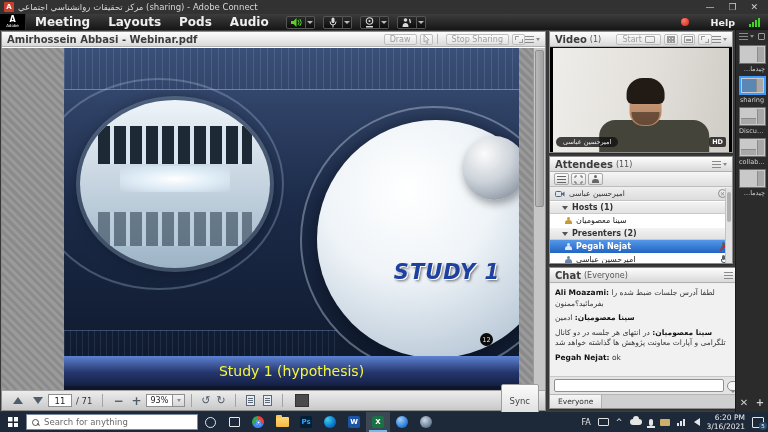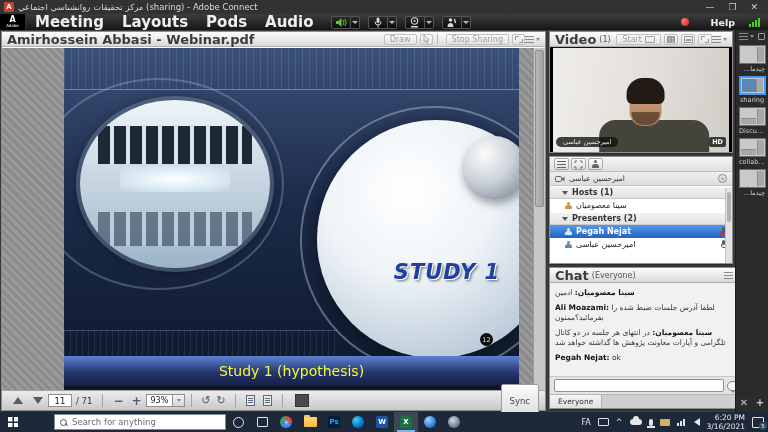--- a/index.html
+++ b/index.html
@@ -11,34 +11,34 @@
   .titlebar { position:absolute; left:0; top:0; width:768px; height:14px; background:#323232; display:flex; align-items:center; padding:0 4px; }
   .app-ico { width:10px; height:10px; background:#c7402d; color:#fff; font-size:7px; font-weight:bold; display:flex; align-items:center; justify-content:center; border-radius:1px; margin-right:4px; }
   .win-title { color:#d8d8d8; font-size:8.5px; white-space:nowrap; }
   .win-ctrls { margin-left:auto; display:flex; gap:14px; color:#cfcfcf; font-size:9px; padding-right:6px; }
   .win-ctrls span { cursor:default; line-height:14px; }
 
   
   .menubar { position:absolute; left:0; top:14px; width:768px; height:16px; background:linear-gradient(#3d3d3d,#161616); display:flex; align-items:center; }
   .brand { width:26px; height:16px; background:#000; color:#fff; display:flex; flex-direction:column; align-items:center; justify-content:center; font-size:4px; border-right:1px solid #2c2c2c; }
   .brand .a-mark { font-size:8px; font-weight:bold; line-height:7px; }
-  .menu-item { color:#efefef; font-size:15px; font-weight:bold; padding:0 9px; line-height:16px; }
+  .menu-item { color:#efefef; font-size:12px; font-weight:bold; padding:0 9px; line-height:16px; }
   .mb-iconbtn { display:flex; align-items:center; margin-left:8px; }
   .mb-iconbtn .ibox { width:20px; height:13px; border:1px solid #555; border-radius:2px 0 0 2px; background:linear-gradient(#2a2a2a,#0c0c0c); display:flex; align-items:center; justify-content:center; }
   .mb-iconbtn .dd { width:9px; height:13px; border:1px solid #555; border-left:none; border-radius:0 2px 2px 0; background:linear-gradient(#2a2a2a,#0c0c0c); display:flex; align-items:center; justify-content:center; }
   .tri-dn { width:0; height:0; border-left:3px solid transparent; border-right:3px solid transparent; border-top:3px solid #bbb; }
   .rec-dot { width:8px; height:8px; border-radius:50%; background:radial-gradient(circle at 35% 30%, #ff7a6a, #d22314); margin-left:auto; }
   .help { color:#efefef; font-size:9.5px; font-weight:bold; margin:0 14px 0 22px; }
   .sig { display:flex; align-items:flex-end; gap:1px; margin-right:8px; }
   .sig i { display:block; width:2px; background:#45d12a; }
 
   
   .pod { position:absolute; background:#fff; border:1px solid #8d8d8d; box-shadow:0 1px 2px rgba(0,0,0,.4); }
   .pod-h { height:15px; background:linear-gradient(#fdfdfd,#d9d9d9); border-bottom:1px solid #b0b0b0; display:flex; align-items:center; padding:0 5px; }
-  .pod-title { font-size:13px; font-weight:bold; color:#3c3c3c; white-space:nowrap; }
+  .pod-title { font-size:10px; font-weight:bold; color:#3c3c3c; white-space:nowrap; }
   .pod-count { font-size:8px; color:#555; margin-left:3px; }
   .hbtn { display:inline-flex; align-items:center; gap:3px; height:11px; padding:0 5px; margin-left:4px; font-size:8px; color:#9f9f9f; background:linear-gradient(#fcfcfc,#e2e2e2); border:1px solid #bfbfbf; border-radius:2px; }
   .hsep { width:1px; height:10px; background:#b5b5b5; margin:0 4px; }
   .hicon { width:13px; height:11px; margin-left:3px; display:inline-flex; align-items:center; justify-content:center; border:1px solid #bfbfbf; border-radius:2px; background:linear-gradient(#fcfcfc,#e2e2e2); }
   .podmenu { margin-left:auto; display:flex; align-items:center; gap:2px; color:#8a8a8a; }
   .ham { width:9px; height:7px; background:repeating-linear-gradient(#8a8a8a 0 1px, transparent 1px 3px); }
   .tri-dn-s { width:0; height:0; border-left:2.5px solid transparent; border-right:2.5px solid transparent; border-top:3px solid #8a8a8a; }
 
   
   .share-pod { left:1px; top:31px; width:545px; height:380px; }
@@ -150,21 +150,21 @@
   .lstrip-foot { position:absolute; bottom:4px; left:0; right:0; display:flex; justify-content:space-around; color:#cfcfcf; font-size:10px; font-weight:bold; }
 
   
   .taskbar { position:absolute; left:0; top:412px; width:768px; height:20px; background:#1d2939; display:flex; align-items:center; }
   .start { width:26px; height:20px; display:flex; align-items:center; justify-content:center; }
   .win-logo { width:10px; height:10px; background:
       linear-gradient(#fff,#fff) 0 0/4.5px 4.5px no-repeat,
       linear-gradient(#fff,#fff) 5.5px 0/4.5px 4.5px no-repeat,
       linear-gradient(#fff,#fff) 0 5.5px/4.5px 4.5px no-repeat,
       linear-gradient(#fff,#fff) 5.5px 5.5px/4.5px 4.5px no-repeat; }
-  .search-box { width:172px; height:16px; background:#fff; border:1px solid #7a8aa0; display:flex; align-items:center; padding:0 5px; gap:5px;margin-left:28px; }
+  .search-box { width:172px; height:16px; background:#fff; border:1px solid #7a8aa0; display:flex; align-items:center; padding:0 5px; gap:5px; }
   .mag { width:7px; height:7px; position:relative; }
   .mag:before { content:""; position:absolute; left:0; top:0; width:5px; height:5px; border:1px solid #555; border-radius:50%; }
   .mag:after { content:""; position:absolute; left:5px; top:5px; width:3px; height:1px; background:#555; transform:rotate(45deg); }
   .search-txt { font-size:8.5px; color:#6b6b6b; }
   .tb-ico { width:24px; height:20px; display:flex; align-items:center; justify-content:center; position:relative; }
   .tb-ico.active { background:rgba(255,255,255,.14); }
   .tb-ico.active:after { content:""; position:absolute; left:3px; right:3px; bottom:0; height:2px; background:#76b9ed; }
   .cortana { width:11px; height:11px; border:1.5px solid #e8e8e8; border-radius:50%; }
   .taskview { width:11px; height:10px; border:1px solid #e8e8e8; border-radius:1px; }
   .chrome { width:12px; height:12px; border-radius:50%; background:conic-gradient(#ea4335 0 33%, #4285f4 33% 66%, #34a853 66% 100%); position:relative; }
@@ -384,20 +384,28 @@
           <div class="beard"></div>
           <div class="hair"></div>
         </div>
       </div>
       <div class="name-pill">امیرحسین عباسی</div>
       <div class="hd-badge">HD</div>
     </div>
   </div>
 
   <div class="pod att-pod">
+    <div class="pod-h">
+      <span class="pod-title">Attendees</span>
+      <span class="pod-count">(11)</span>
+      <span class="podmenu">
+          <span class="ham"></span>
+          <span class="tri-dn-s"></span>
+        </span>
+    </div>
     <div class="att-toolbar">
       <span class="tbtn">
           <span class="ham" style="background:repeating-linear-gradient(#666 0 1px, transparent 1px 3px);"></span>
         </span>
       <span class="tbtn">
         <svg width="9" height="9" viewBox="0 0 9 9">
           <path d="M1 3 L1 1 L3 1 M6 1 L8 1 L8 3 M8 6 L8 8 L6 8 M3 8 L1 8 L1 6" stroke="#666" fill="none" stroke-width="1"></path>
         </svg>
       </span>
       <span class="tbtn">
@@ -445,22 +453,22 @@
   <div class="pod chat-pod">
     <div class="pod-h">
       <span class="pod-title">Chat</span>
       <span class="pod-count">(Everyone)</span>
       <span class="podmenu">
           <span class="ham"></span>
           <span class="tri-dn-s"></span>
         </span>
     </div>
     <div class="chat-msgs">
+      <div class="msg" dir="ltr"><b>Ali Moazami:</b> <span>لطفا آدرس جلسات ضبط شده را بفرمائید؟ممنون</span></div>
       <div class="msg" dir="rtl"><b>سینا معصومیان:</b> <span>ادمین</span></div>
-      <div class="msg" dir="ltr"><b>Ali Moazami:</b> <span>لطفا آدرس جلسات ضبط شده را بفرمائید؟ممنون</span></div>
       <div class="msg" dir="rtl"><b>سینا معصومیان:</b> <span>در انتهای هر جلسه در دو کانال تلگرامی و آپارات معاونت پژوهش ها گذاشته خواهد شد</span></div>
       <div class="msg" dir="ltr"><b>Pegah Nejat:</b> <span>ok</span></div>
 
     </div>
     <div class="chat-scroll">
         <div class="thumb"></div>
       </div>
     <div class="chat-inputrow">
       <input class="chat-input" style="">
       <span class="send-bub"></span>

